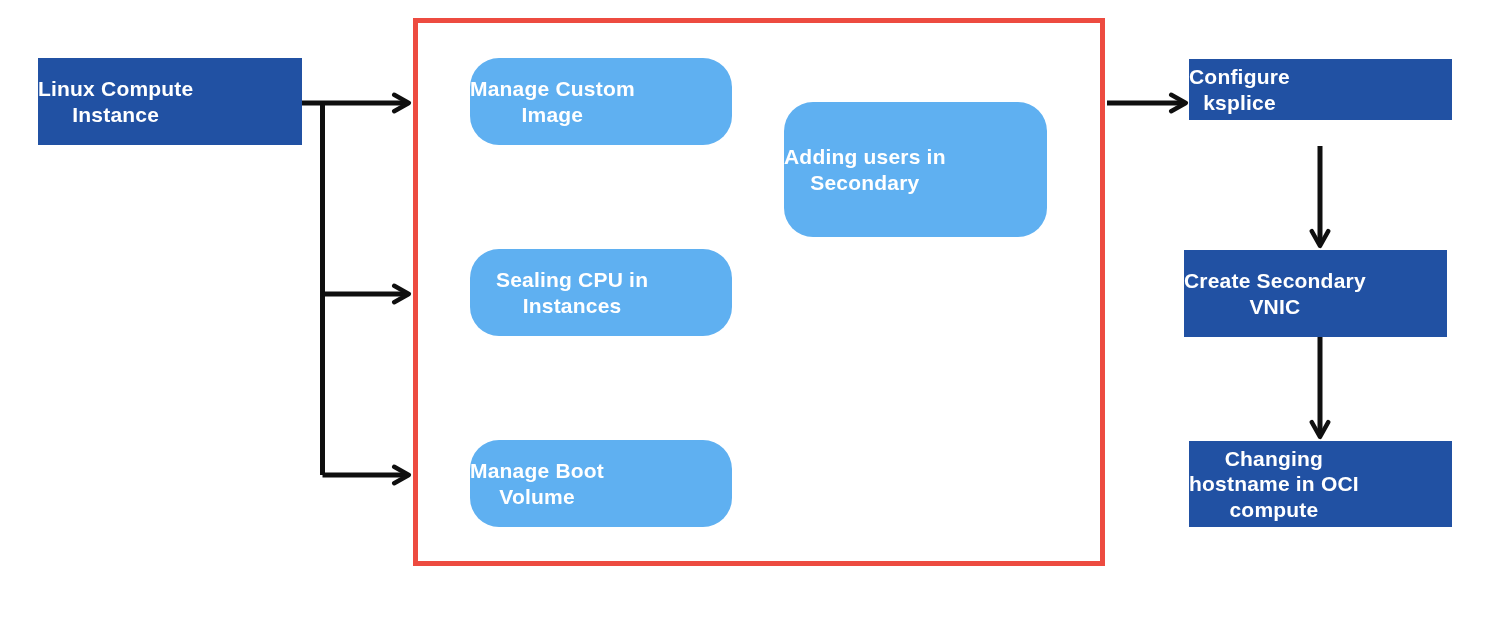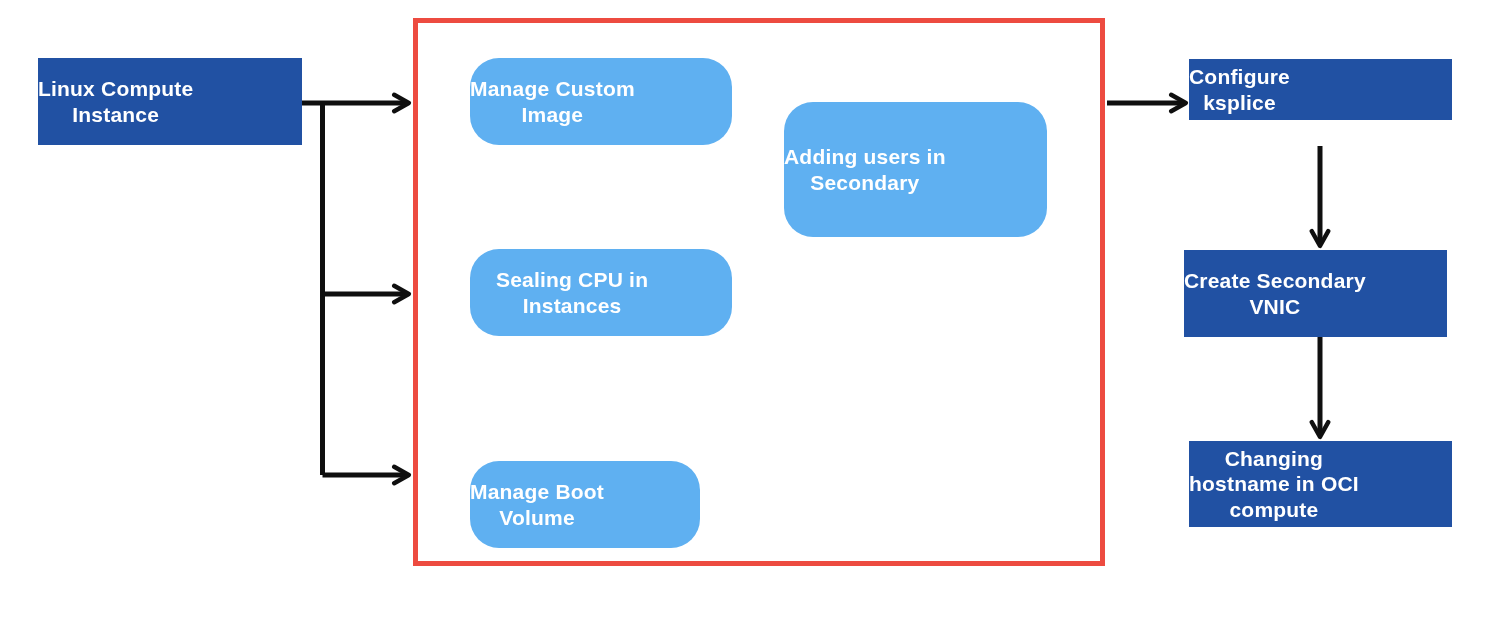--- a/index.html
+++ b/index.html
@@ -67,21 +67,21 @@
   .node .label {
     white-space: pre-line;
   }
   .node.dark  { background: var(--dark-blue); }
   .node.light { background: var(--light-blue); border-radius: 29px; }
 
   #n-linux     { left: 38px;   top: 58px;  width: 264px; height: 87px; }
   #n-image     { left: 470px;  top: 58px;  width: 262px; height: 87px; }
   #n-users     { left: 784px;  top: 102px; width: 263px; height: 135px; }
   #n-cpu       { left: 470px;  top: 249px; width: 262px; height: 87px; padding-left: 26px; }
-  #n-boot      { left: 470px;  top: 440px; width: 230px; height: 87px; margin-top: 21px; }
+  #n-boot      { left: 470px;  top: 440px; width: 262px; height: 87px; }
   #n-ksplice   { left: 1189px; top: 59px;  width: 263px; height: 61px; }
   #n-vnic      { left: 1184px; top: 250px; width: 263px; height: 87px; }
   #n-hostname  { left: 1189px; top: 441px; width: 263px; height: 86px; }
 </style>
 </head>
 <body>
 
 <div class="stage">
 
   <svg class="connectors" viewBox="0 0 1510 630" xmlns="http://www.w3.org/2000/svg">

